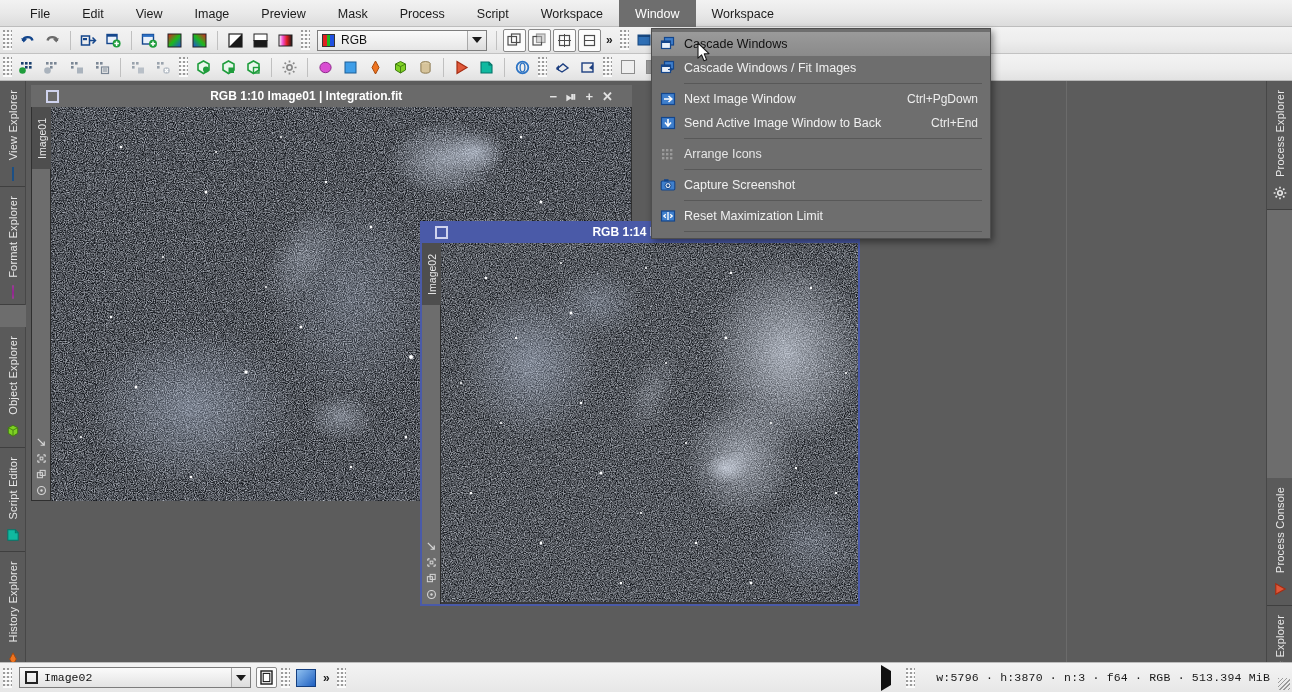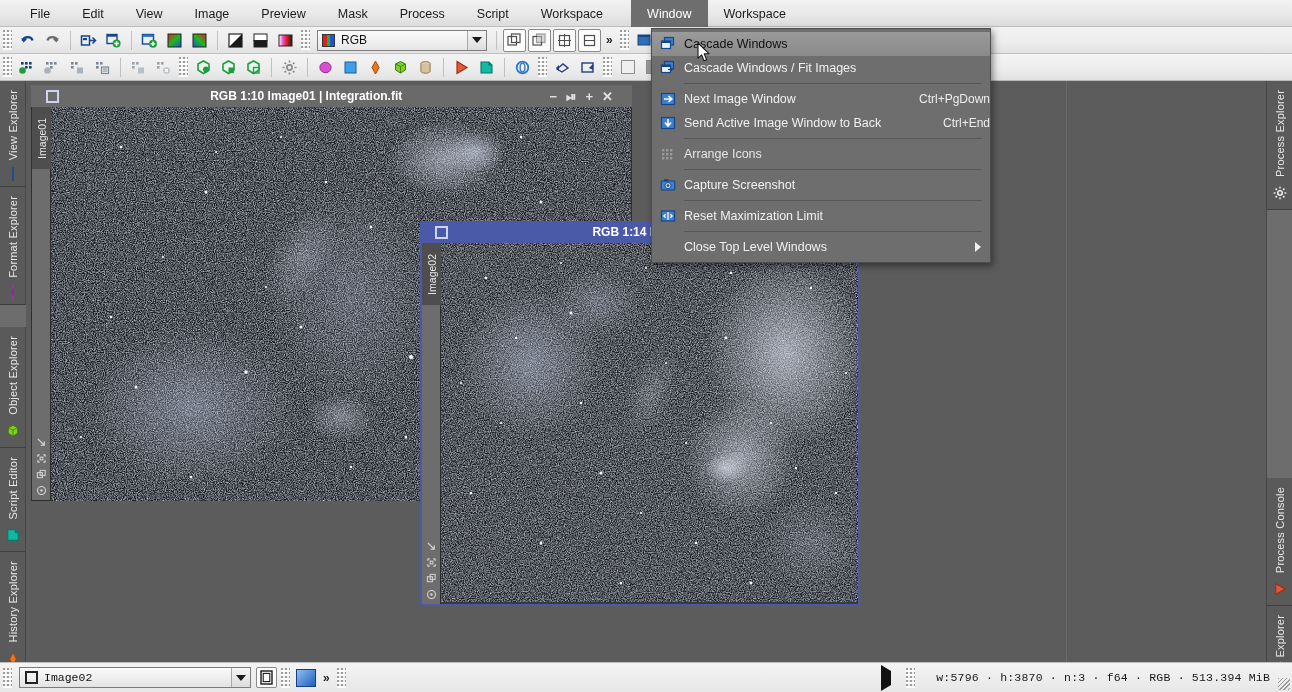--- a/index.html
+++ b/index.html
@@ -18,21 +18,21 @@
     position:absolute; top:0; left:0; width:1292px; height:27px;
     background: linear-gradient(to bottom,#f2f2f2 0%,#e9e9e9 50%,#dcdcdc 100%);
     border-bottom:1px solid #bdbdbd;
     display:flex; align-items:stretch;
     padding-left:14px;
   }
   .menubar .mitem {
     display:flex; align-items:center; padding:0 16px;
     font-size:12.5px; color:#1b1b1b; cursor:default; height:27px;
   }
-  .menubar .mitem.active { background:#6e6e6e; color:#ffffff;margin-left:12px; }
+  .menubar .mitem.active { background:#6e6e6e; color:#ffffff; }
 
   
   .toolbar {
     position:absolute; left:0; width:1292px; height:27px;
     background: linear-gradient(to bottom,#f3f3f3 0%,#ededed 55%,#e2e2e2 100%);
     border-bottom:1px solid #c2c2c2;
     display:flex; align-items:center;
   }
   .toolbar.row1 { top:27px; }
   .toolbar.row2 { top:54px; border-bottom:1px solid #b9b9b9; }
@@ -142,21 +142,21 @@
     padding:3px 0; z-index:60;
   }
   .popup .prow {
     display:flex; align-items:center; height:24px; color:#f0f0f0; font-size:12.5px;
     position:relative; padding-left:0;
   }
   .popup .prow.hl { background:linear-gradient(to bottom,#9a9a9a,#8a8a8a); color:#111; }
   .popup .prow.disabled { color:#e5e5e5; }
   .popup .picon { width:32px; display:flex; align-items:center; justify-content:center; flex:none; }
   .popup .plabel { flex:1; white-space:nowrap; }
-  .popup .pshort { color:#ededed; font-size:12px; white-space:nowrap; }
+  .popup .pshort { padding-right:12px; color:#ededed; font-size:12px; white-space:nowrap; }
   .popup .prow.hl .pshort { color:#222; }
   .popup .parrow {
     position:absolute; right:9px; width:0;height:0;
     border-top:5px solid transparent;border-bottom:5px solid transparent;border-left:6px solid #f0f0f0;
   }
   .popup .pdiv { height:1px; background:#585858; margin:3px 8px 3px 32px; }
 
   
   .statusbar {
     position:absolute; left:0; top:662px; width:1292px; height:30px;
@@ -1019,25 +1019,20 @@
             <path d="M8 4v8" stroke="#fff" stroke-width="1.3"></path>
             <path d="M5.8 6.2 L3.8 8 L5.8 9.8M10.2 6.2 L12.2 8 L10.2 9.8" stroke="#fff" stroke-width="1.3" fill="none"></path>
           </svg>
       </span>
       <span class="plabel">Reset Maximization Limit</span>
       <span class="pshort"></span>
     </div>
 
     <div class="pdiv"></div>
 
-    <div class="prow">
-      <span class="picon"></span>
-      <span class="plabel">Close Top Level Windows</span>
-      <span class="parrow"></span>
-    </div>
   </div>
 
   <div class="cursor">
     <svg width="14" height="21" viewBox="0 0 14 21">
       <path d="M1 1 L1 16.2 L4.6 12.9 L7 18.8 L9.6 17.7 L7.2 11.9 L12 11.6 Z" fill="#ffffff" stroke="#1a1a1a" stroke-width="1.1" stroke-linejoin="round"></path>
     </svg>
   </div>
 
   <div class="statusbar">
     <div class="grip"></div>

